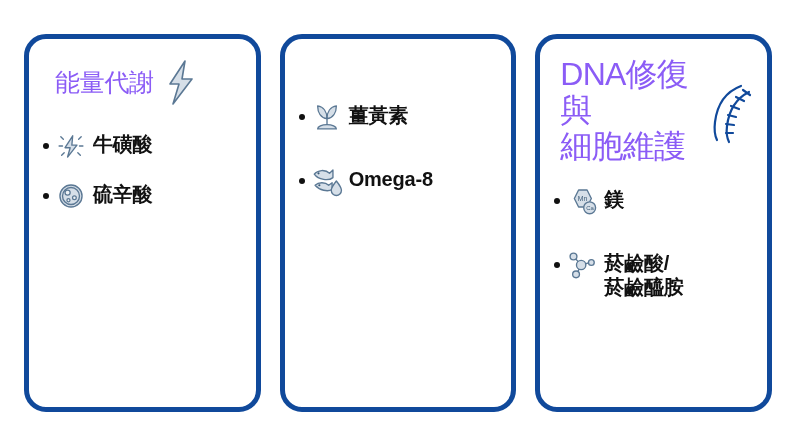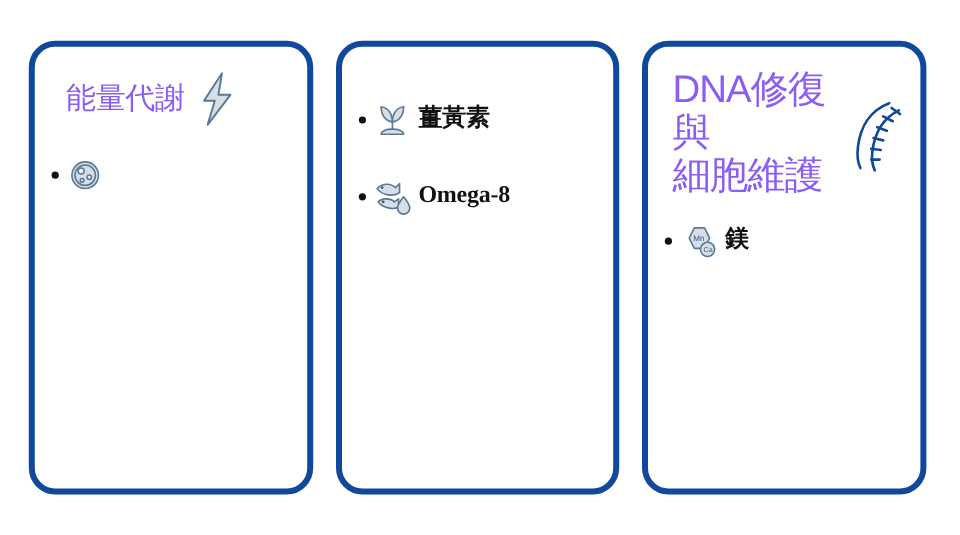--- a/index.html
+++ b/index.html
@@ -64,21 +64,21 @@
     margin-left: 4px;
   }
   .card.c3 .title-icon { margin-left: -2px; margin-top: 4px; }
 
   .bullets {
     list-style: none;
     margin: 0;
     padding: 0;
   }
   .card.c1 .bullets { margin-top: 22px; }
-  .card.c2 .bullets { margin-top: 26px; font-family: Liberation Serif, serif; }
+  .card.c2 .bullets { margin-top: 43px; }
   .card.c3 .bullets { margin-top: 20px; }
 
   .bullet {
     display: flex;
     align-items: flex-start;
     gap: 5px;
     margin-bottom: 16px;
   }
   .card.c2 .bullet { margin-bottom: 30px; }
   .card.c3 .bullet { margin-bottom: 30px; }
@@ -123,30 +123,39 @@
     <div class="card-header">
       <div class="card-title">能量代謝</div>
       <svg class="title-icon" width="42" height="50" viewBox="0 0 42 50">
         <path class="ic-fill" d="M25 4 L10 27 L19 27 L13 47 L32 22 L22 22 Z"></path>
       </svg>
     </div>
     <ul class="bullets">
 
 
 
+      <li class="bullet">
+        <span class="dot"></span>
+        <svg class="b-icon" viewBox="0 0 40 40">
+          <path class="ic-fill" d="M22 8 L13 22 L19 22 L16 33 L27 19 L21 19 Z"></path>
+          <path class="ic-line" d="M8 9 L11 12 M32 9 L29 12 M6 20 L10 20 M34 20 L30 20 M9 31 L12 28 M31 31 L28 28"></path>
+        </svg>
+        <span class="b-label">牛磺酸</span>
+      </li>
 
       <li class="bullet">
         <span class="dot"></span>
         <svg class="b-icon" viewBox="0 0 40 40">
           <circle class="ic-fill" cx="20" cy="20" r="13"></circle>
           <circle class="ic-line" cx="20" cy="20" r="10"></circle>
           <circle class="ic-fill2" cx="16" cy="16" r="3"></circle>
           <circle class="ic-fill2" cx="24" cy="22" r="2.2"></circle>
           <circle class="ic-fill2" cx="17" cy="25" r="1.8"></circle>
         </svg>
+        <span class="b-label">硫辛酸</span>
       </li>
 
     </ul>
   </div>
 
   <div class="card c2">
     <ul class="bullets">
 
       <li class="bullet">
         <span class="dot"></span>
@@ -192,17 +201,29 @@
         <svg class="b-icon" viewBox="0 0 40 40">
           <polygon class="ic-fill" points="16,7 26,7 31,17 26,27 16,27 11,17"></polygon>
           <text class="ic-txt" x="15" y="20" style="font-size:8px;fill:#3b5a77;">Mn</text>
           <circle class="ic-fill" cx="29" cy="28" r="7"></circle>
           <text class="ic-txt" x="25" y="31" style="font-size:7px;fill:#3b5a77;">Ca</text>
         </svg>
         <span class="b-label">鎂</span>
       </li>
 
 
+      <li class="bullet">
+        <span class="dot"></span>
+        <svg class="b-icon" viewBox="0 0 40 40">
+          <path class="ic-line" d="M19 20 L11 11 M19 20 L30 17 M19 20 L14 30"></path>
+          <circle class="ic-fill" cx="19" cy="20" r="5.5"></circle>
+          <circle class="ic-fill" cx="10" cy="10" r="4"></circle>
+          <circle class="ic-fill" cx="31" cy="17" r="3.4"></circle>
+          <circle class="ic-fill" cx="13" cy="31" r="4"></circle>
+        </svg>
+        <span class="b-label">菸鹼酸/
+菸鹼醯胺</span>
+      </li>
 
     </ul>
   </div>
 
 </div>
 
 </body></html>

